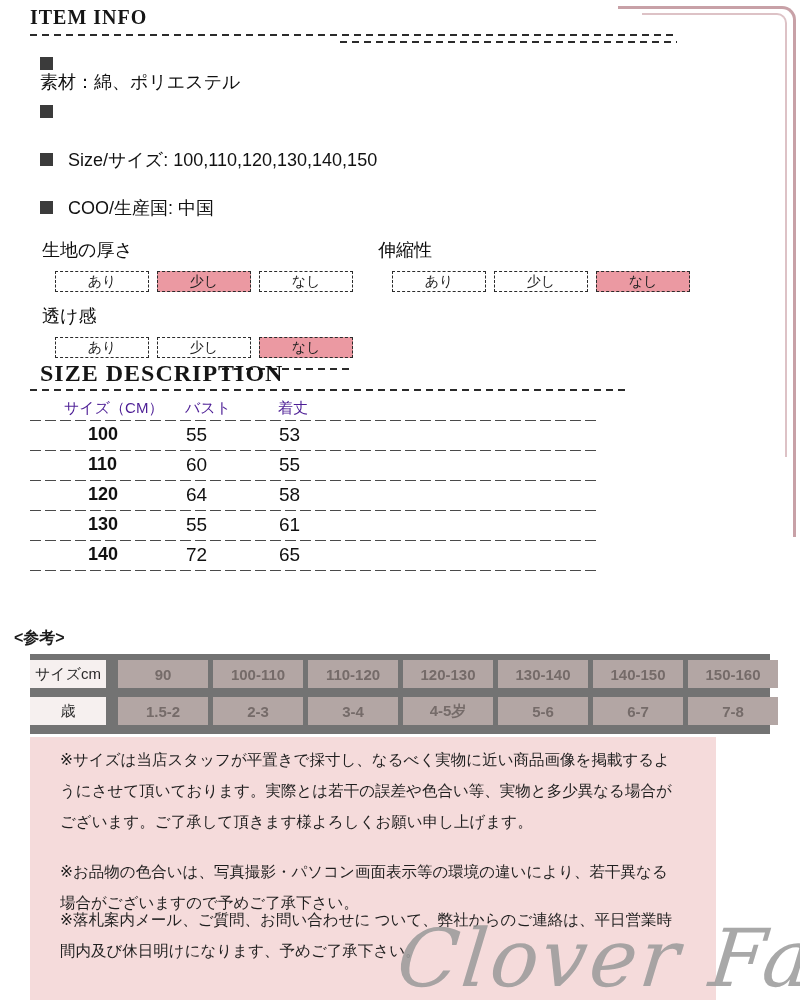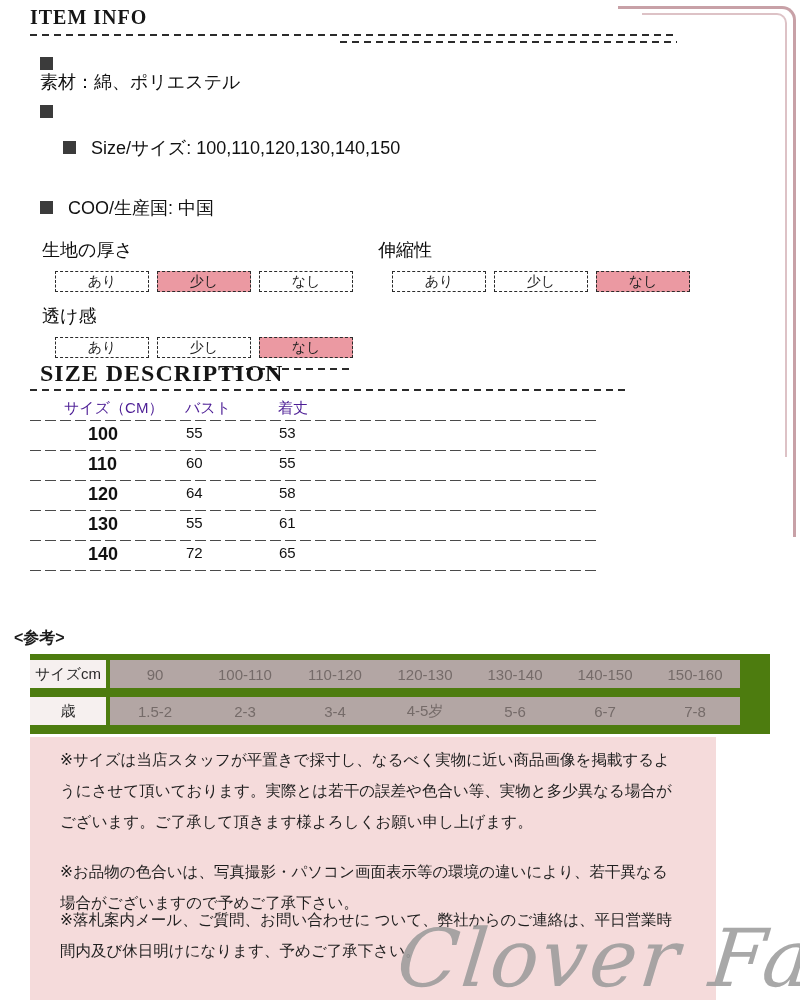--- a/index.html
+++ b/index.html
@@ -23,26 +23,26 @@
 
   .attr-head{font-size:18px;color:#0d0d0d;}
   .optrow{display:flex;gap:8px;}
   .optbox{width:94px;height:21px;border:1px dashed #2b2b2b;display:flex;align-items:center;
     justify-content:center;font-size:14px;color:#222;background:#fff;box-sizing:border-box;}
   .optbox.selected{background:#eb99a2;}
 
   .st-sep{height:1px;background:repeating-linear-gradient(90deg,#4a4a4a 0 11px,transparent 11px 15px);}
   .st-h{font-size:15px;color:#4c1d95;}
   .st-size{font-size:18px;font-weight:bold;color:#111;}
-  .st-val{font-size:15px;color:#111;}
+  .st-val{font-size:19px;color:#111;}
 
-  .ref-panel{background:#4d7c0f;}
+  .ref-panel{background:#737373;}
   .ref-label{width:76px;display:flex;align-items:center;justify-content:center;
     font-size:15px;color:#2a2a2a;background:#f6f0ef;flex:none;}
-  .ref-cells{display:flex;margin-left:4px;}
+  .ref-cells{display:flex;gap:5px;margin-left:12px;font-weight:bold;}
   .ref-cell{width:90px;height:28px;background:#b3a6a4;display:flex;align-items:center;
     justify-content:center;font-size:15px;color:#756b69;flex:none;}
   .ref-row{display:flex;height:28px;}
 
   .note-bg{background:#f5dbdb;}
   .note{font-size:15.5px;line-height:31px;color:#1f1f1f;white-space:pre-line;width:640px;}
 
   .watermark{font-family:"DejaVu Serif","Liberation Serif",serif;font-style:italic;
     font-size:80px;color:#9a9a9a;letter-spacing:3px;white-space:nowrap;transform:skewX(-6deg);opacity:.85;}
 </style>
@@ -56,21 +56,21 @@
 <div class="abs dashline" style="left:30px;top:34px;width:647px;"></div>
 <div class="abs dashline" style="left:340px;top:41px;width:337px;"></div>
 
 <div class="abs bullet-row" style="top:52px;flex-direction:column;">
   <span class="bullet-sq"></span>
   <span class="bullet-txt">素材：綿、ポリエステル</span>
 </div>
 <div class="abs bullet-row" style="top:100px;">
   <span class="bullet-sq"></span>
 </div>
-<div class="abs bullet-row" style="top:136px;margin-left:23px;">
+<div class="abs bullet-row" style="top:148px;">
   <span class="bullet-sq"></span>
   <span class="bullet-txt">Size/サイズ: 100,110,120,130,140,150</span>
 </div>
 <div class="abs bullet-row" style="top:196px;">
   <span class="bullet-sq"></span>
   <span class="bullet-txt">COO/生産国: 中国</span>
 </div>
 
 <div class="abs attr-head" style="left:42px;top:238px;">生地の厚さ</div>
 <div class="abs optrow" style="left:55px;top:271px;">

